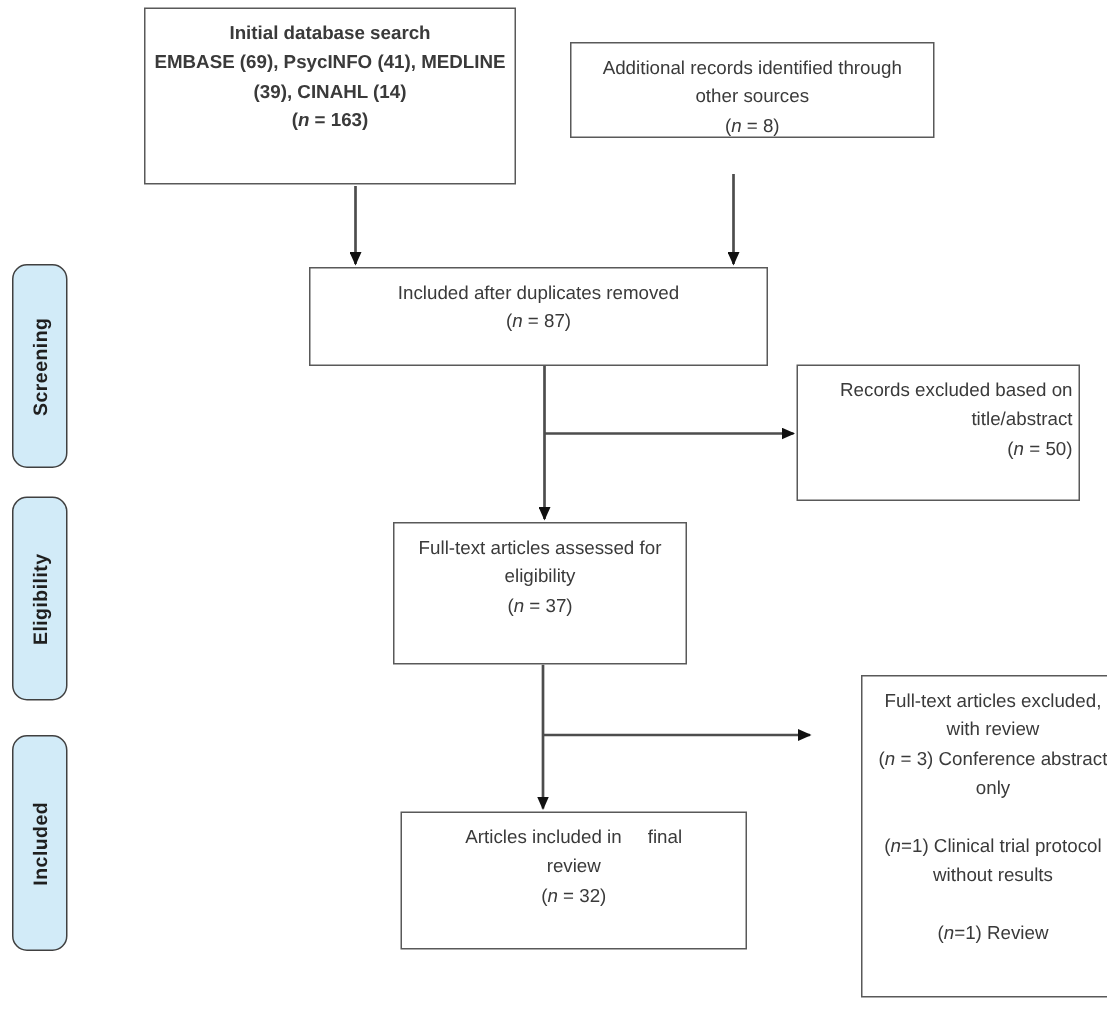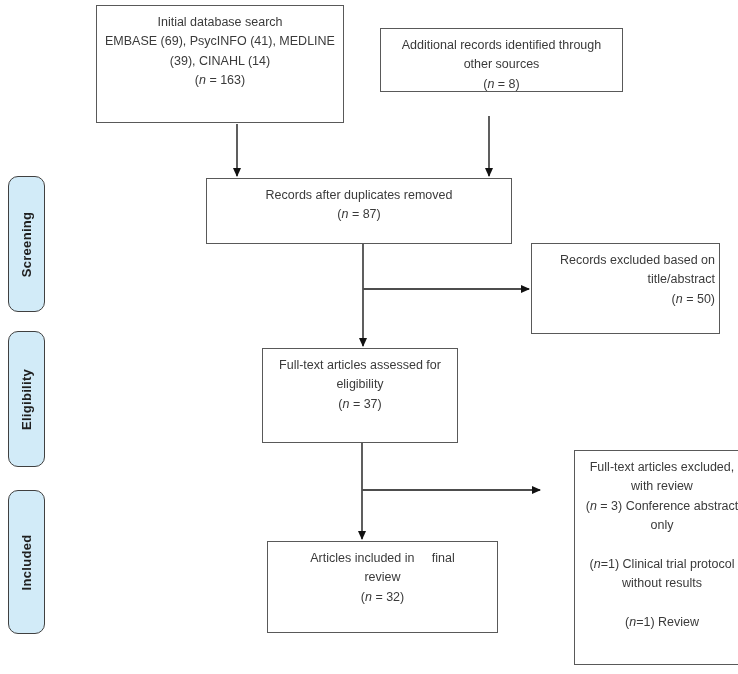--- a/index.html
+++ b/index.html
@@ -31,21 +31,21 @@
     background: #ffffff;
     border: 1.5px solid var(--box-border);
     color: var(--text);
     font-size: 12.5px;
     line-height: 1.55;
     text-align: center;
     padding: 7px 4px 4px 4px;
   }
   .box-line { min-height: 1.55em; }
   .box-line i { font-style: italic; }
-  .b-initial            { left: 96px;  top: 5px;   width: 248px; height: 118px; }
+  .b-initial            { left: 96px;  top: 5px;   width: 248px; height: 118px; font-weight: bold; }
   .b-additional         { left: 380px; top: 28px;  width: 243px; height: 64px;  }
   .b-duplicates         { left: 206px; top: 178px; width: 306px; height: 66px;  }
   .b-records-excluded   { left: 531px; top: 243px; width: 189px; height: 91px; text-align: right;  }
   .b-fulltext-assessed  { left: 262px; top: 348px; width: 196px; height: 95px;  }
   .b-fulltext-excluded  { left: 542px; top: 450px; width: 176px; height: 215px; margin-left: 32px; }
   .b-included-review    { left: 267px; top: 541px; width: 231px; height: 92px;  }
   .stage {
     position: absolute;
     background: var(--stage-fill);
     border: 1.5px solid var(--stage-border);
@@ -92,21 +92,21 @@
     <div class="box-line">(<i>n</i> = 163)</div>
   </div>
 
   <div class="box b-additional">
     <div class="box-line">Additional records identified through</div>
     <div class="box-line">other sources</div>
     <div class="box-line">(<i>n</i> = 8)</div>
   </div>
 
   <div class="box b-duplicates">
-    <div class="box-line">Records after duplicates removed</div>
+    <div class="box-line">Included after duplicates removed</div>
     <div class="box-line">(<i>n</i> = 87)</div>
   </div>
 
   <div class="box b-records-excluded">
     <div class="box-line">Records excluded based on</div>
     <div class="box-line">title/abstract</div>
     <div class="box-line">(<i>n</i> = 50)</div>
   </div>
 
   <div class="box b-fulltext-assessed">

